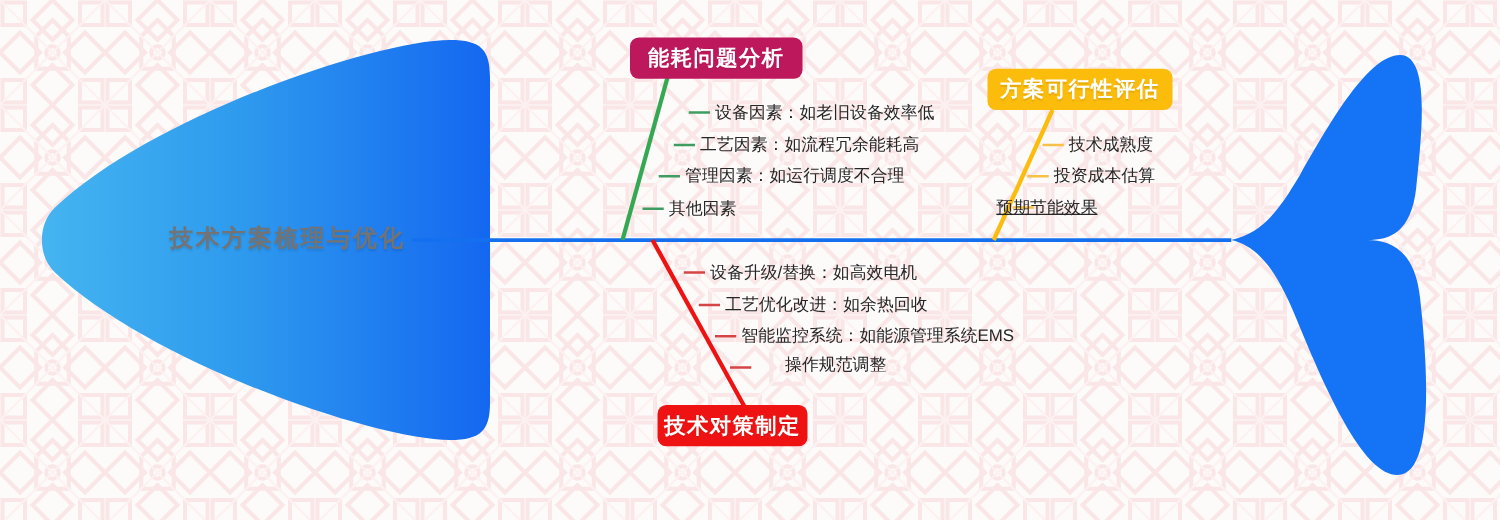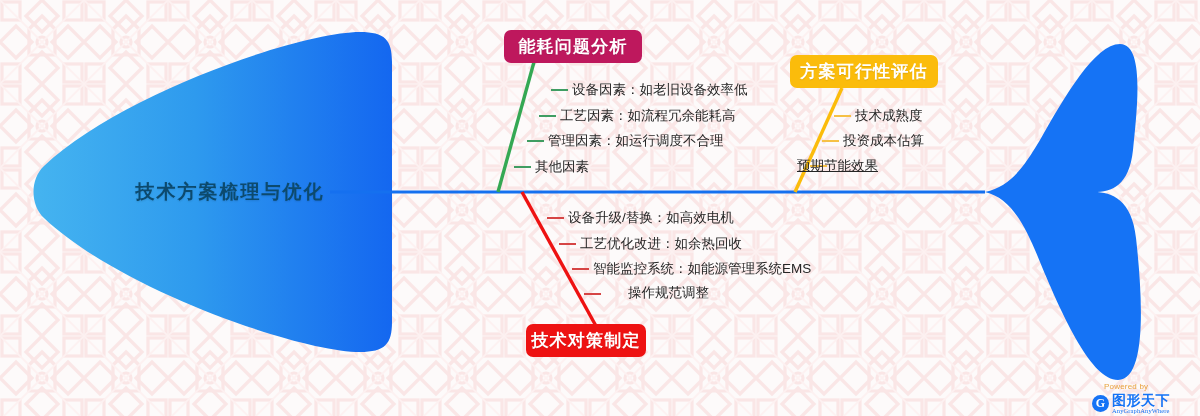--- a/index.html
+++ b/index.html
@@ -67,21 +67,21 @@
     white-space: nowrap;
     line-height: 1;
     font-family: "Liberation Sans", "DejaVu Sans", sans-serif;
   }
   #head-title {
     position: absolute;
     left: 100px;
     top: 182px;
     width: 260px;
     text-align: center;
-    color: #0c4a6e;
+    color: #737373;
     font-size: 19px;
     font-weight: bold;
     letter-spacing: 2px;
     line-height: 1;
     white-space: nowrap;
     text-shadow: 0 1px 2px rgba(0,0,0,0.12);
   }
   
   #watermark {
     position: absolute;
@@ -224,24 +224,14 @@
 
   <div class="sub-item" style="left:855px; top:109px;">技术成熟度</div>
   <div class="sub-item" style="left:843px; top:134px;">投资成本估算</div>
   <div class="sub-item" style="left:797px; top:159px;text-decoration:underline;">预期节能效果</div>
 
   <div class="sub-item" style="left:568px; top:211px;">设备升级/替换：如高效电机</div>
   <div class="sub-item" style="left:580px; top:237px;">工艺优化改进：如余热回收</div>
   <div class="sub-item" style="left:593px; top:262px;">智能监控系统：如能源管理系统EMS</div>
   <div class="sub-item" style="left:628px; top:287px;font-family:Liberation Mono, monospace;">操作规范调整</div>
 
-  <div id="watermark">
-    <div id="wm-powered">Powered by</div>
-    <div id="wm-row">
-      <div id="wm-logo">G</div>
-      <div id="wm-textwrap">
-        <div id="wm-cn">图形天下</div>
-        <div id="wm-en">AnyGraphAnyWhere</div>
-      </div>
-    </div>
-  </div>
 
 </div>
 
 </body></html>

